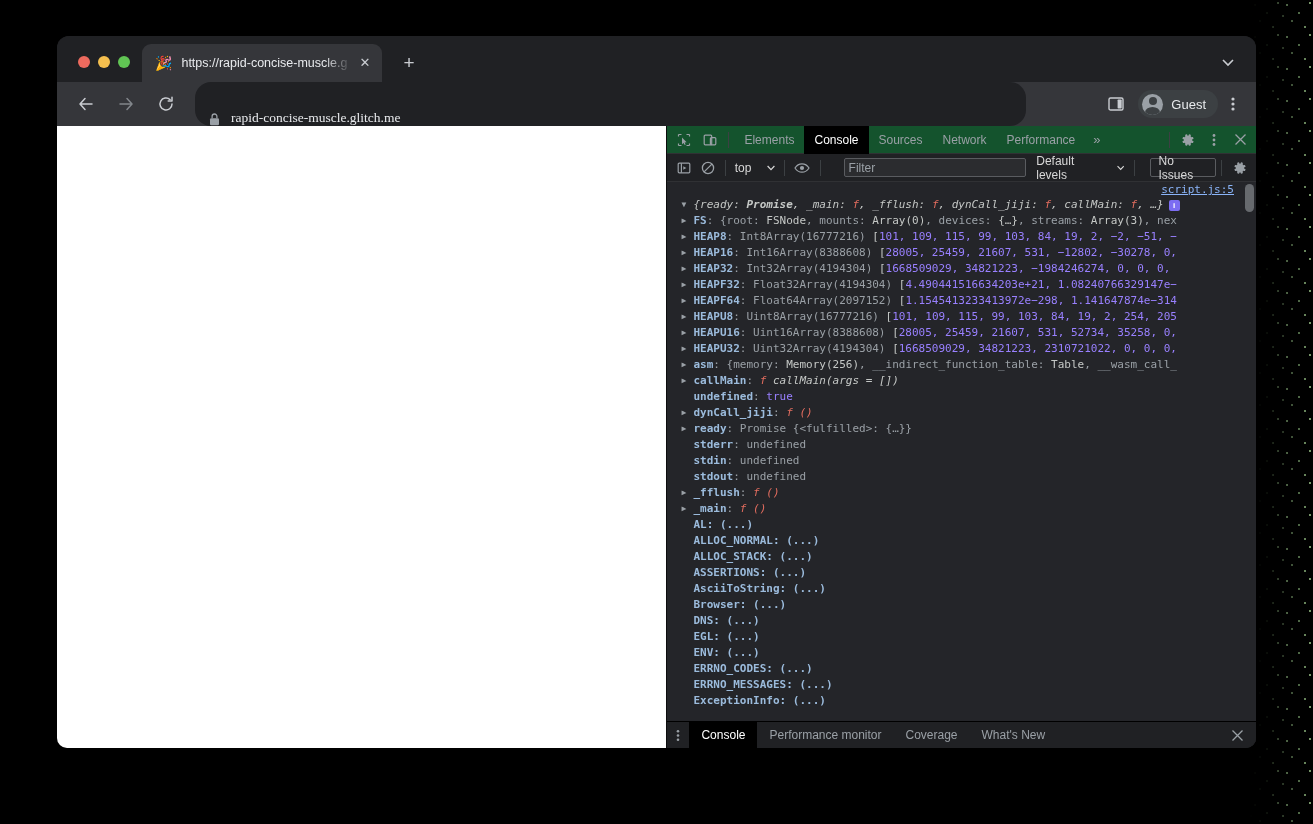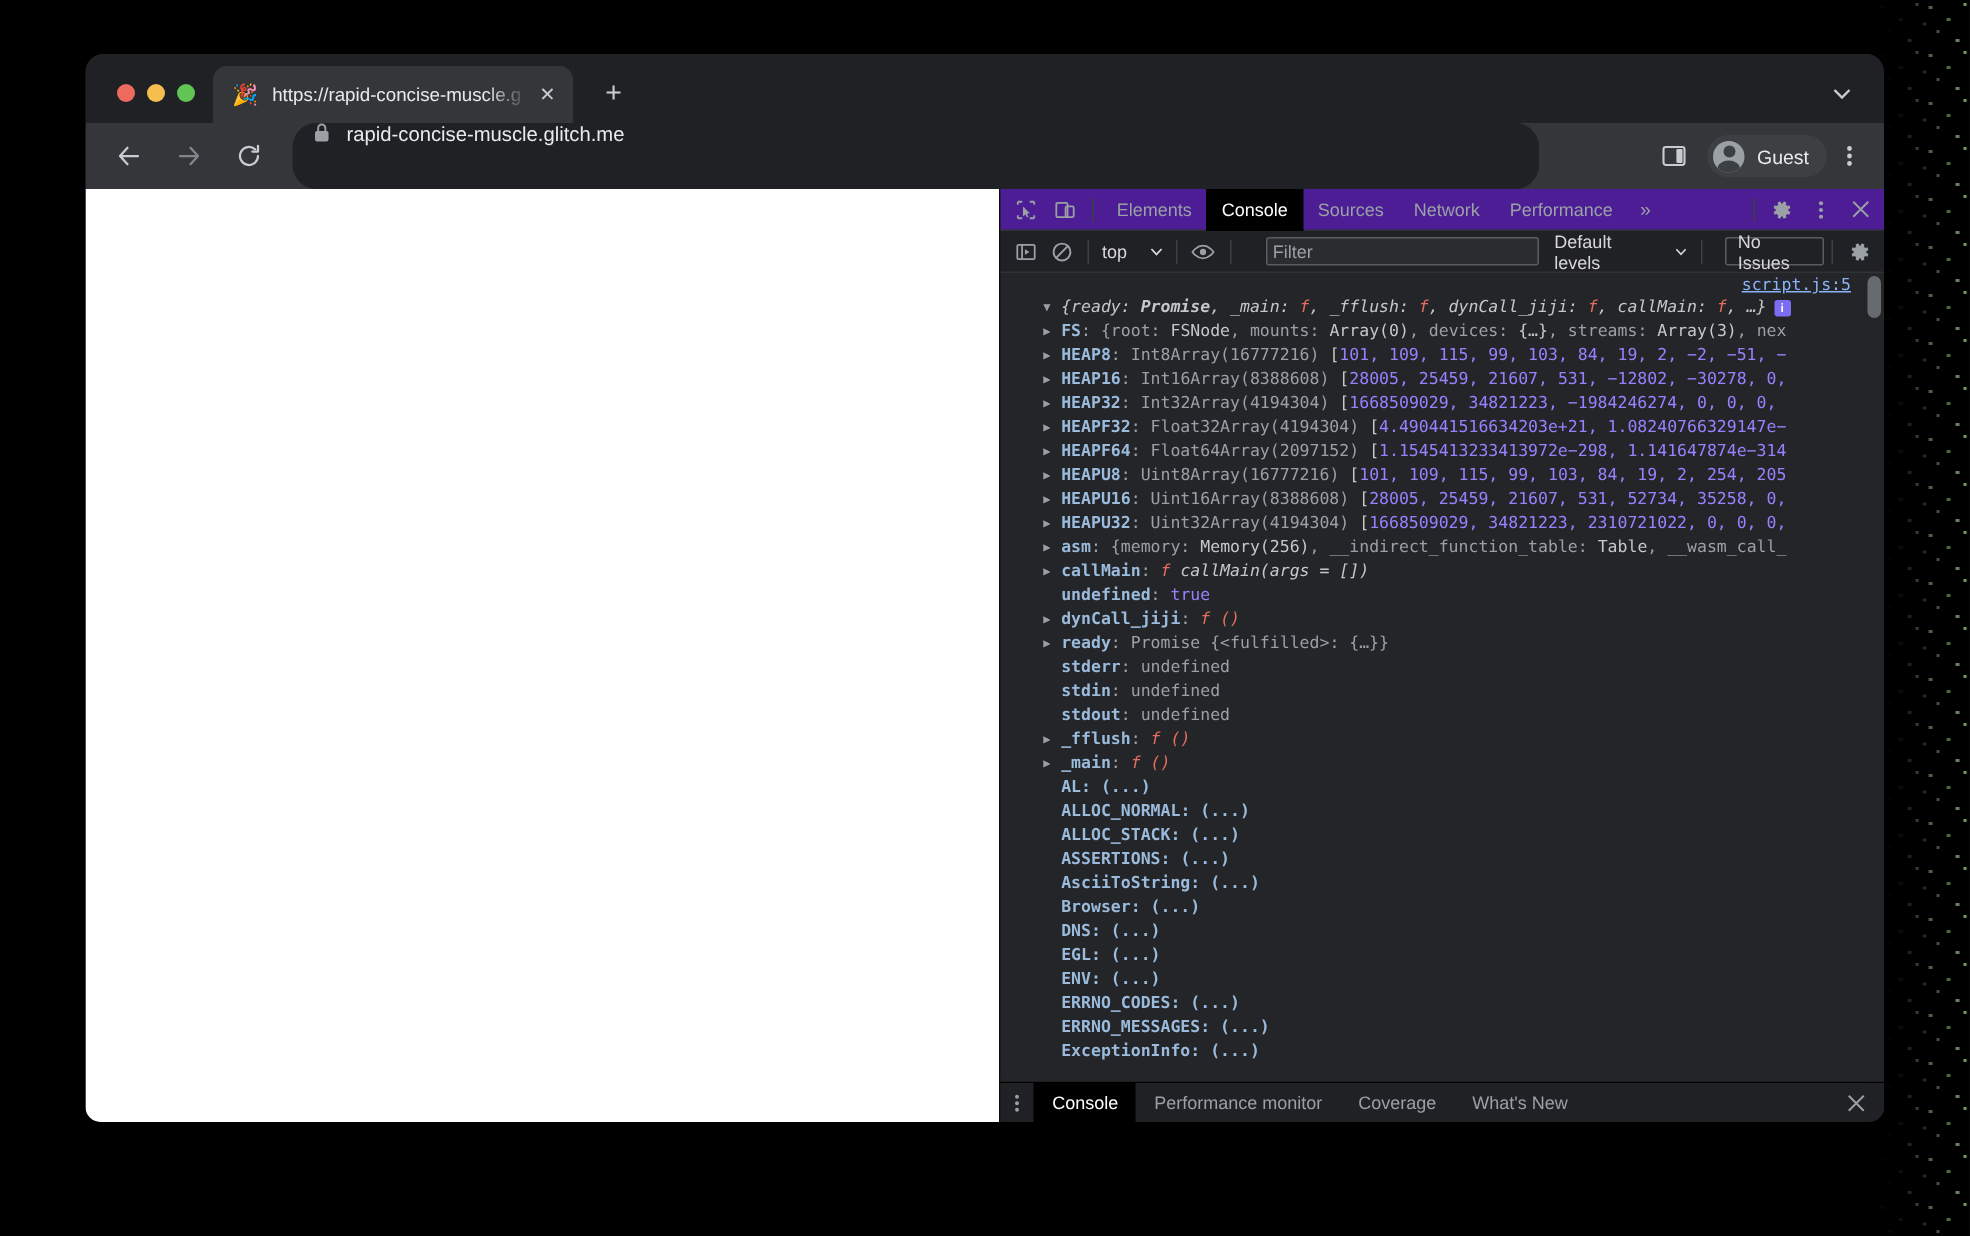--- a/index.html
+++ b/index.html
@@ -81,22 +81,23 @@
   }
   .navbtn {
     width: 30px; height: 30px; margin-left: 10px; border-radius: 50%;
     display: flex; align-items: center; justify-content: center;
     color: #c9ccd1; flex: 0 0 auto;
   }
   #btn-back { margin-left: 14px; }
   #omnibox {
     flex: 1 1 auto; height: 44px; margin: 0 10px 0 14px;
     background: #202124; border-radius: 16px;
-    display: flex; align-items: flex-start; padding: 0 14px;
+    display: flex; align-items: flex-end; padding: 0 14px;
     max-width: 831px;
+    font-family: Liberation Serif, serif;
   }
   #lock-icon { margin-right: 11px; flex: 0 0 auto; }
   #url-text { color: #e8eaed; font-size: 13.5px; white-space: nowrap; }
   #tb-right { margin-left: auto; display: flex; align-items: center; padding-right: 10px; }
   #sidepanel-icon { width: 28px; height: 28px; display: flex; align-items: center; justify-content: center; color: #c9ccd1; }
   #profile-chip {
     height: 28px; border-radius: 14px; background: #3c4043;
     display: flex; align-items: center; padding: 0 12px 0 4px; margin-left: 8px;
   }
   #avatar {
@@ -112,21 +113,21 @@
   #content { display: flex; height: 622px; }
   #viewport { width: 640px; background: #ffffff; }
 
   
   #devtools {
     flex: 1 1 auto; background: #202124;
     border-left: 1px solid #0c0c0d;
     display: flex; flex-direction: column; position: relative;
   }
   #dt-tabbar {
-    height: 28px; background: #4c1d95; display: flex; align-items: center;
+    height: 28px; background: #14532d; display: flex; align-items: center;
     border-bottom: 1px solid #303134; padding-left: 4px;
   }
   .dt-icon-btn { width: 26px; height: 24px; display:flex; align-items:center; justify-content:center; color:#9aa0a6; }
   .vsep { width: 1px; height: 16px; background: #3c4043; margin: 0 5px; flex: 0 0 auto; }
   .dt-tab {
     height: 28px; padding: 0 10px; display: flex; align-items: center;
     color: #9aa0a6; font-size: 12px; white-space: nowrap;
   }
   .dt-tab.active { background: #000000; color: #ffffff; }
   #dt-more { color:#9aa0a6; font-size: 13px; padding: 0 8px; }
@@ -154,21 +155,21 @@
   #console {
     flex: 1 1 auto; background: #242529; position: relative; overflow: hidden;
     font-family: "DejaVu Sans Mono", monospace;
     font-size: 11px;
   }
   #source-link {
     position: absolute; right: 22px; top: 1px;
     color: #8ab4f8; font-size: 11px; text-decoration: underline;
     font-family: "DejaVu Sans Mono", monospace;
   }
-  #log-group { position: absolute; left: 14px; top: 15px; right: 0; }
+  #log-group { position: absolute; left: 0; top: 15px; right: 0; }
   .ln { height: 16px; line-height: 16px; white-space: nowrap; position: relative; padding-left: 14px; }
   .arw { display:inline-block; width: 12px; color:#9aa0a6; font-size:8px; vertical-align: middle; }
   .arw.blank { color: transparent; }
   .ind1 { padding-left: 14px; }
   .prop { color: #9bbbdc; font-weight: bold; }
   .plain { color: #c5c8c6; }
   .dim  { color: #9aa0a6; }
   .num  { color: #9980ff; }
   .bool { color: #9980ff; }
   .fn   { color: #e36d5f; font-style: italic; }

